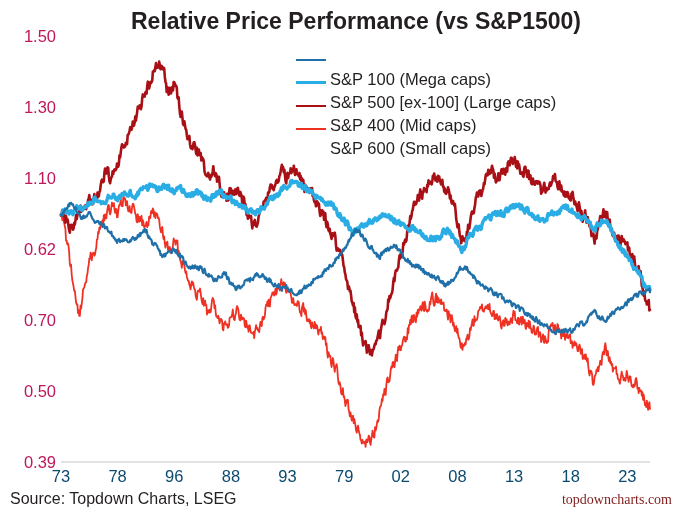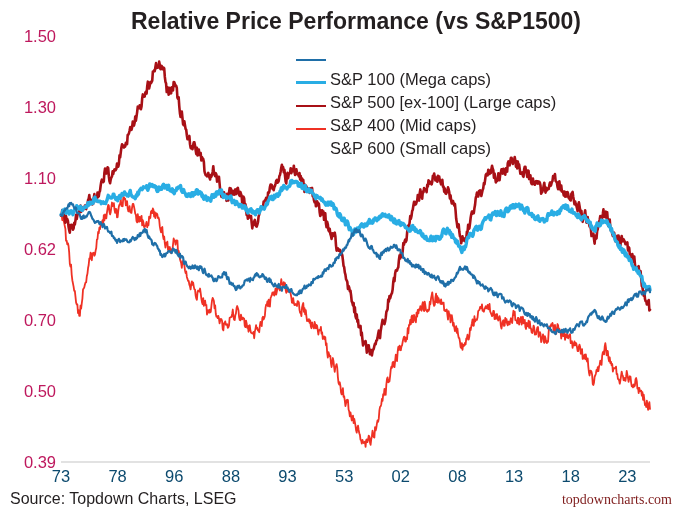--- a/index.html
+++ b/index.html
@@ -127,21 +127,21 @@
       <path d="M61.00 214.64L61.63 214.62L62.26 213.83L62.89 210.14L63.52 211.00L64.15 210.16L64.78 209.12L65.40 211.84L66.03 213.24L66.66 212.49L67.29 210.42L67.92 212.11L68.55 211.22L69.18 214.07L69.81 211.45L70.44 211.16L71.07 210.83L71.70 211.70L72.33 212.95L72.96 214.67L73.59 211.82L74.21 210.59L74.84 208.61L75.47 208.51L76.10 209.17L76.73 205.79L77.36 207.30L77.99 206.82L78.62 207.87L79.25 208.84L79.88 206.73L80.51 206.35L81.14 210.07L81.77 208.11L82.40 210.43L83.02 207.99L83.65 208.60L84.28 207.85L84.91 207.50L85.54 206.36L86.17 206.21L86.80 207.04L87.43 204.51L88.06 202.63L88.69 205.32L89.32 203.97L89.95 202.16L90.58 203.99L91.21 203.75L91.83 203.75L92.46 201.89L93.09 203.19L93.72 198.61L94.35 198.27L94.98 197.04L95.61 200.69L96.24 199.41L96.87 201.11L97.50 201.16L98.13 201.63L98.76 201.10L99.39 201.09L100.01 201.18L100.64 201.80L101.27 203.69L101.90 202.13L102.53 202.48L103.16 201.89L103.79 203.27L104.42 202.76L105.05 203.08L105.68 203.48L106.31 201.64L106.94 200.23L107.57 198.08L108.20 195.31L108.82 196.27L109.45 197.49L110.08 197.76L110.71 197.32L111.34 198.04L111.97 197.87L112.60 197.15L113.23 194.11L113.86 194.14L114.49 196.81L115.12 197.13L115.75 199.40L116.38 198.97L117.01 197.82L117.63 200.76L118.26 197.56L118.89 196.67L119.52 195.60L120.15 198.34L120.78 195.15L121.41 195.57L122.04 193.48L122.67 195.49L123.30 193.60L123.93 194.52L124.56 192.00L125.19 193.54L125.82 193.59L126.44 194.75L127.07 195.74L127.70 195.42L128.33 196.08L128.96 194.58L129.59 192.49L130.22 190.38L130.85 194.35L131.48 195.21L132.11 196.44L132.74 196.94L133.37 197.18L134.00 197.66L134.63 197.01L135.25 198.70L135.88 196.16L136.51 194.74L137.14 196.07L137.77 192.20L138.40 194.41L139.03 191.41L139.66 190.04L140.29 189.29L140.92 188.38L141.55 189.54L142.18 189.71L142.81 188.15L143.43 186.77L144.06 187.21L144.69 187.55L145.32 187.36L145.95 187.57L146.58 185.68L147.21 188.85L147.84 190.25L148.47 188.19L149.10 187.10L149.73 183.85L150.36 184.29L150.99 186.14L151.62 186.02L152.24 184.50L152.87 186.38L153.50 185.35L154.13 186.88L154.76 185.83L155.39 186.25L156.02 186.49L156.65 190.16L157.28 191.52L157.91 191.29L158.54 189.15L159.17 187.10L159.80 189.56L160.43 188.71L161.05 188.26L161.68 189.23L162.31 186.17L162.94 184.93L163.57 184.26L164.20 185.71L164.83 187.94L165.46 187.12L166.09 187.97L166.72 185.36L167.35 189.40L167.98 186.54L168.61 185.37L169.24 188.84L169.86 190.42L170.49 191.01L171.12 190.80L171.75 191.18L172.38 188.86L173.01 192.37L173.64 191.63L174.27 193.65L174.90 190.93L175.53 190.37L176.16 190.49L176.79 187.92L177.42 188.84L178.04 187.32L178.67 186.83L179.30 186.71L179.93 186.14L180.56 185.54L181.19 189.63L181.82 191.33L182.45 192.27L183.08 190.55L183.71 189.64L184.34 192.50L184.97 192.82L185.60 194.52L186.23 196.17L186.85 195.39L187.48 196.34L188.11 194.00L188.74 193.74L189.37 195.78L190.00 194.26L190.63 196.57L191.26 194.06L191.89 192.65L192.52 193.83L193.15 196.00L193.78 192.64L194.41 194.45L195.04 194.31L195.66 193.40L196.29 189.95L196.92 189.65L197.55 190.30L198.18 194.10L198.81 193.34L199.44 193.25L200.07 191.74L200.70 193.00L201.33 192.70L201.96 196.51L202.59 194.80L203.22 198.02L203.85 199.20L204.47 198.39L205.10 197.23L205.73 195.91L206.36 198.85L206.99 200.41L207.62 198.75L208.25 197.68L208.88 198.48L209.51 199.98L210.14 199.41L210.77 201.13L211.40 197.84L212.03 194.77L212.65 196.37L213.28 195.35L213.91 197.33L214.54 194.26L215.17 196.24L215.80 196.29L216.43 192.11L217.06 191.77L217.69 194.10L218.32 193.63L218.95 193.84L219.58 190.29L220.21 191.96L220.84 191.93L221.46 189.89L222.09 193.79L222.72 195.67L223.35 197.51L223.98 194.66L224.61 195.02L225.24 196.95L225.87 196.29L226.50 198.66L227.13 198.06L227.76 197.02L228.39 197.31L229.02 197.71L229.65 198.38L230.27 196.29L230.90 195.92L231.53 199.78L232.16 202.65L232.79 200.67L233.42 200.98L234.05 200.36L234.68 201.32L235.31 204.60L235.94 202.59L236.57 201.41L237.20 203.28L237.83 204.42L238.46 204.09L239.08 206.70L239.71 205.05L240.34 204.44L240.97 204.70L241.60 204.84L242.23 208.13L242.86 206.59L243.49 207.89L244.12 206.65L244.75 205.85L245.38 206.46L246.01 210.39L246.64 208.87L247.26 211.58L247.89 213.04L248.52 210.21L249.15 210.87L249.78 210.91L250.41 209.06L251.04 208.75L251.67 212.27L252.30 210.36L252.93 213.02L253.56 212.04L254.19 211.73L254.82 213.56L255.45 214.83L256.07 211.61L256.70 210.62L257.33 209.69L257.96 209.79L258.59 211.49L259.22 213.09L259.85 211.32L260.48 209.94L261.11 206.65L261.74 206.87L262.37 208.73L263.00 208.59L263.63 208.47L264.26 209.08L264.88 207.41L265.51 205.94L266.14 205.39L266.77 202.93L267.40 204.13L268.03 201.38L268.66 200.25L269.29 199.28L269.92 196.94L270.55 198.42L271.18 197.92L271.81 196.32L272.44 199.58L273.07 199.48L273.69 198.04L274.32 195.32L274.95 197.90L275.58 194.95L276.21 194.69L276.84 194.00L277.47 195.30L278.10 196.24L278.73 193.39L279.36 194.67L279.99 191.26L280.62 191.17L281.25 188.05L281.88 190.54L282.50 187.28L283.13 188.86L283.76 185.38L284.39 186.40L285.02 187.02L285.65 187.21L286.28 187.68L286.91 188.94L287.54 187.53L288.17 187.13L288.80 185.92L289.43 186.42L290.06 185.37L290.68 181.07L291.31 182.77L291.94 180.43L292.57 182.95L293.20 181.64L293.83 181.91L294.46 182.55L295.09 181.39L295.72 181.39L296.35 181.51L296.98 182.50L297.61 182.34L298.24 185.94L298.87 183.44L299.49 186.30L300.12 184.56L300.75 183.57L301.38 183.54L302.01 188.26L302.64 185.62L303.27 186.22L303.90 189.12L304.53 186.86L305.16 185.63L305.79 188.35L306.42 191.42L307.05 191.69L307.68 190.62L308.30 191.21L308.93 188.81L309.56 192.15L310.19 190.61L310.82 191.00L311.45 190.29L312.08 192.59L312.71 193.25L313.34 193.62L313.97 194.99L314.60 196.81L315.23 196.59L315.86 198.80L316.49 195.33L317.11 195.73L317.74 197.05L318.37 197.50L319.00 197.73L319.63 198.37L320.26 197.41L320.89 198.13L321.52 200.37L322.15 198.83L322.78 200.78L323.41 201.58L324.04 202.05L324.67 202.14L325.29 204.30L325.92 205.09L326.55 204.01L327.18 205.03L327.81 202.27L328.44 205.06L329.07 202.17L329.70 203.21L330.33 203.03L330.96 202.02L331.59 205.31L332.22 204.10L332.85 203.44L333.48 204.77L334.10 209.13L334.73 207.34L335.36 208.31L335.99 208.37L336.62 210.21L337.25 213.96L337.88 215.70L338.51 216.18L339.14 216.95L339.77 213.76L340.40 214.65L341.03 217.74L341.66 220.17L342.29 218.85L342.91 220.81L343.54 218.10L344.17 218.20L344.80 221.19L345.43 224.87L346.06 221.61L346.69 220.95L347.32 221.20L347.95 222.80L348.58 226.63L349.21 229.69L349.84 227.36L350.47 228.24L351.10 229.94L351.72 230.62L352.35 232.34L352.98 233.81L353.61 234.40L354.24 231.23L354.87 228.89L355.50 230.20L356.13 232.03L356.76 230.03L357.39 228.11L358.02 229.86L358.65 230.61L359.28 227.26L359.90 227.39L360.53 225.54L361.16 224.56L361.79 223.74L362.42 224.78L363.05 226.59L363.68 227.01L364.31 225.67L364.94 224.02L365.57 225.97L366.20 224.05L366.83 225.75L367.46 224.40L368.09 221.95L368.71 221.75L369.34 219.41L369.97 223.12L370.60 221.11L371.23 221.30L371.86 220.98L372.49 223.17L373.12 222.23L373.75 219.27L374.38 219.81L375.01 217.93L375.64 218.11L376.27 219.50L376.90 220.66L377.52 219.57L378.15 218.02L378.78 219.14L379.41 216.41L380.04 216.06L380.67 217.53L381.30 215.91L381.93 214.44L382.56 213.76L383.19 215.94L383.82 215.41L384.45 214.90L385.08 214.41L385.71 216.57L386.33 216.68L386.96 216.75L387.59 217.07L388.22 215.25L388.85 214.90L389.48 216.78L390.11 218.41L390.74 219.75L391.37 216.49L392.00 217.78L392.63 219.81L393.26 221.45L393.89 222.55L394.51 218.91L395.14 221.98L395.77 223.54L396.40 223.96L397.03 221.30L397.66 222.01L398.29 221.13L398.92 220.63L399.55 224.18L400.18 223.24L400.81 225.45L401.44 222.80L402.07 223.92L402.70 223.69L403.32 223.55L403.95 225.02L404.58 224.89L405.21 227.43L405.84 227.74L406.47 227.24L407.10 228.91L407.73 229.04L408.36 229.05L408.99 231.00L409.62 231.21L410.25 231.06L410.88 228.22L411.51 226.13L412.13 226.52L412.76 225.54L413.39 229.46L414.02 227.29L414.65 227.85L415.28 231.32L415.91 229.28L416.54 230.25L417.17 231.02L417.80 232.43L418.43 231.68L419.06 232.49L419.69 232.84L420.32 230.54L420.94 232.33L421.57 234.76L422.20 236.14L422.83 233.91L423.46 236.84L424.09 237.65L424.72 238.40L425.35 238.70L425.98 236.41L426.61 238.87L427.24 240.23L427.87 239.70L428.50 240.47L429.13 240.22L429.75 240.70L430.38 237.81L431.01 236.20L431.64 237.80L432.27 240.72L432.90 240.65L433.53 237.04L434.16 238.60L434.79 240.02L435.42 240.70L436.05 236.48L436.68 238.03L437.31 237.75L437.93 236.56L438.56 238.37L439.19 239.32L439.82 239.09L440.45 238.38L441.08 235.93L441.71 236.56L442.34 232.54L442.97 229.97L443.60 229.12L444.23 231.88L444.86 231.17L445.49 233.40L446.12 233.71L446.74 229.78L447.37 228.32L448.00 230.99L448.63 231.33L449.26 230.27L449.89 234.30L450.52 232.23L451.15 235.33L451.78 237.38L452.41 234.48L453.04 236.53L453.67 237.54L454.30 238.85L454.93 238.91L455.55 242.17L456.18 240.23L456.81 243.29L457.44 241.04L458.07 244.28L458.70 246.29L459.33 246.54L459.96 246.42L460.59 248.88L461.22 250.49L461.85 252.44L462.48 250.13L463.11 247.19L463.74 248.46L464.36 249.45L464.99 246.51L465.62 246.70L466.25 243.74L466.88 239.61L467.51 237.59L468.14 237.72L468.77 237.76L469.40 234.72L470.03 233.42L470.66 233.36L471.29 234.10L471.92 235.02L472.54 236.35L473.17 234.88L473.80 230.61L474.43 229.33L475.06 228.49L475.69 227.03L476.32 226.40L476.95 229.75L477.58 230.20L478.21 226.99L478.84 228.24L479.47 226.32L480.10 228.77L480.73 229.54L481.35 228.79L481.98 224.64L482.61 222.68L483.24 221.16L483.87 220.21L484.50 219.34L485.13 217.71L485.76 219.17L486.39 217.84L487.02 217.19L487.65 217.01L488.28 216.70L488.91 215.02L489.54 217.05L490.16 219.51L490.79 219.95L491.42 216.62L492.05 214.29L492.68 212.97L493.31 214.56L493.94 212.73L494.57 212.82L495.20 211.57L495.83 212.12L496.46 215.57L497.09 212.49L497.72 211.55L498.35 213.14L498.97 214.27L499.60 215.25L500.23 212.52L500.86 210.77L501.49 213.43L502.12 216.11L502.75 214.56L503.38 216.04L504.01 216.37L504.64 212.94L505.27 210.14L505.90 208.62L506.53 207.93L507.15 208.96L507.78 211.73L508.41 211.23L509.04 210.37L509.67 207.95L510.30 206.30L510.93 205.70L511.56 208.12L512.19 207.37L512.82 204.74L513.45 207.85L514.08 204.87L514.71 207.79L515.34 205.39L515.96 204.37L516.59 206.60L517.22 206.32L517.85 204.99L518.48 205.54L519.11 204.07L519.74 206.36L520.37 209.05L521.00 205.39L521.63 205.15L522.26 207.37L522.89 208.52L523.52 210.74L524.15 211.30L524.77 213.05L525.40 209.99L526.03 208.40L526.66 207.85L527.29 207.56L527.92 208.38L528.55 212.52L529.18 213.95L529.81 213.98L530.44 214.53L531.07 213.56L531.70 213.38L532.33 216.65L532.96 215.87L533.58 215.30L534.21 217.93L534.84 219.07L535.47 219.53L536.10 219.12L536.73 218.28L537.36 216.33L537.99 215.91L538.62 220.27L539.25 218.88L539.88 221.24L540.51 219.03L541.14 218.81L541.76 219.24L542.39 219.56L543.02 218.44L543.65 220.22L544.28 221.96L544.91 221.01L545.54 220.74L546.17 219.40L546.80 220.59L547.43 215.95L548.06 213.74L548.69 215.46L549.32 213.99L549.95 213.82L550.57 214.41L551.20 212.70L551.83 210.96L552.46 214.58L553.09 214.66L553.72 214.95L554.35 212.42L554.98 213.55L555.61 213.34L556.24 213.35L556.87 214.50L557.50 211.76L558.13 211.42L558.76 212.08L559.38 213.45L560.01 209.78L560.64 210.80L561.27 208.24L561.90 207.21L562.53 207.54L563.16 205.87L563.79 205.74L564.42 205.94L565.05 208.39L565.68 204.86L566.31 207.57L566.94 209.13L567.57 205.72L568.19 209.67L568.82 209.84L569.45 211.34L570.08 211.27L570.71 211.88L571.34 210.67L571.97 209.00L572.60 212.61L573.23 213.15L573.86 212.66L574.49 212.61L575.12 213.54L575.75 214.79L576.38 215.92L577.00 215.44L577.63 217.61L578.26 214.26L578.89 214.92L579.52 217.36L580.15 217.93L580.78 218.78L581.41 219.74L582.04 217.64L582.67 216.71L583.30 217.82L583.93 217.32L584.56 215.54L585.18 217.38L585.81 218.62L586.44 219.34L587.07 221.49L587.70 222.01L588.33 220.41L588.96 221.44L589.59 223.14L590.22 222.22L590.85 226.91L591.48 225.67L592.11 228.64L592.74 229.36L593.37 227.97L593.99 230.15L594.62 230.82L595.25 231.15L595.88 226.05L596.51 225.76L597.14 222.88L597.77 223.51L598.40 224.24L599.03 225.76L599.66 225.93L600.29 225.43L600.92 223.25L601.55 220.07L602.18 222.96L602.80 222.73L603.43 220.79L604.06 221.92L604.69 221.42L605.32 221.31L605.95 222.44L606.58 220.48L607.21 221.36L607.84 224.47L608.47 223.86L609.10 226.59L609.73 224.74L610.36 227.70L610.99 230.48L611.61 228.67L612.24 232.54L612.87 232.64L613.50 234.94L614.13 234.92L614.76 238.60L615.39 240.55L616.02 241.03L616.65 241.63L617.28 242.07L617.91 245.20L618.54 246.49L619.17 247.62L619.79 245.63L620.42 249.52L621.05 247.99L621.68 248.54L622.31 252.27L622.94 250.73L623.57 249.64L624.20 250.48L624.83 254.34L625.46 255.84L626.09 253.03L626.72 256.47L627.35 255.94L627.98 257.67L628.60 256.64L629.23 260.43L629.86 259.76L630.49 259.52L631.12 260.59L631.75 263.92L632.38 265.91L633.01 266.13L633.64 269.40L634.27 268.11L634.90 268.02L635.53 268.26L636.16 267.79L636.79 271.09L637.41 270.76L638.04 273.18L638.67 271.24L639.30 272.82L639.93 274.95L640.56 275.83L641.19 276.65L641.82 276.42L642.45 281.25L643.08 282.35L643.71 286.21L644.34 283.77L644.97 285.99L645.60 286.07L646.22 288.74L646.85 287.05L647.48 288.43L648.11 286.87L648.74 288.56L649.37 286.53L650.00 290.07" fill="none" stroke="#29ade4" stroke-width="3.4" stroke-linejoin="round" stroke-linecap="round"></path>
       <path d="M61.00 214.57L61.63 215.39L62.26 215.68L62.89 213.01L63.52 212.42L64.15 210.66L64.78 210.58L65.40 208.96L66.03 208.96L66.66 208.10L67.29 208.38L67.92 206.63L68.55 204.26L69.18 206.16L69.81 203.07L70.44 203.30L71.07 202.79L71.70 204.29L72.33 204.31L72.96 204.41L73.59 206.55L74.21 207.45L74.84 208.72L75.47 207.39L76.10 208.00L76.73 212.71L77.36 213.17L77.99 212.74L78.62 213.44L79.25 213.44L79.88 215.17L80.51 217.27L81.14 218.97L81.77 217.10L82.40 218.82L83.02 216.08L83.65 215.53L84.28 218.03L84.91 216.79L85.54 217.41L86.17 216.07L86.80 216.44L87.43 214.84L88.06 213.65L88.69 212.26L89.32 211.90L89.95 212.24L90.58 213.96L91.21 215.82L91.83 217.02L92.46 218.82L93.09 219.22L93.72 220.30L94.35 221.69L94.98 222.85L95.61 221.90L96.24 222.05L96.87 221.05L97.50 221.61L98.13 220.95L98.76 221.95L99.39 223.97L100.01 224.08L100.64 222.11L101.27 223.97L101.90 224.37L102.53 227.11L103.16 224.48L103.79 223.97L104.42 225.71L105.05 228.47L105.68 227.17L106.31 227.93L106.94 226.85L107.57 229.76L108.20 231.58L108.82 231.45L109.45 231.83L110.08 233.11L110.71 232.70L111.34 231.71L111.97 235.83L112.60 235.77L113.23 236.34L113.86 238.09L114.49 237.97L115.12 239.56L115.75 240.69L116.38 239.79L117.01 242.82L117.63 240.83L118.26 240.05L118.89 238.81L119.52 240.47L120.15 242.18L120.78 240.72L121.41 241.06L122.04 240.54L122.67 241.31L123.30 239.14L123.93 240.82L124.56 238.98L125.19 239.95L125.82 239.26L126.44 239.58L127.07 240.90L127.70 241.90L128.33 242.11L128.96 242.28L129.59 242.23L130.22 240.02L130.85 241.22L131.48 239.37L132.11 237.99L132.74 236.95L133.37 238.38L134.00 238.46L134.63 240.07L135.25 237.89L135.88 239.48L136.51 238.52L137.14 238.02L137.77 235.01L138.40 235.91L139.03 236.50L139.66 233.35L140.29 235.98L140.92 232.90L141.55 233.19L142.18 232.51L142.81 232.59L143.43 230.21L144.06 230.01L144.69 228.88L145.32 232.29L145.95 229.76L146.58 229.96L147.21 233.43L147.84 236.02L148.47 237.76L149.10 236.51L149.73 238.17L150.36 239.25L150.99 239.41L151.62 240.29L152.24 244.29L152.87 244.65L153.50 245.41L154.13 243.36L154.76 242.95L155.39 243.22L156.02 244.10L156.65 245.43L157.28 246.27L157.91 248.70L158.54 248.96L159.17 251.03L159.80 250.70L160.43 254.93L161.05 253.93L161.68 255.50L162.31 257.05L162.94 256.41L163.57 255.08L164.20 253.95L164.83 256.37L165.46 255.74L166.09 253.23L166.72 253.17L167.35 252.99L167.98 251.77L168.61 251.03L169.24 250.99L169.86 251.35L170.49 252.36L171.12 252.46L171.75 253.00L172.38 250.51L173.01 248.46L173.64 250.37L174.27 249.50L174.90 250.32L175.53 252.63L176.16 249.93L176.79 250.58L177.42 254.23L178.04 254.95L178.67 256.41L179.30 254.28L179.93 253.72L180.56 257.92L181.19 255.96L181.82 256.03L182.45 256.41L183.08 257.30L183.71 261.61L184.34 263.90L184.97 261.84L185.60 261.67L186.23 263.84L186.85 265.74L187.48 266.64L188.11 267.04L188.74 268.18L189.37 266.52L190.00 266.83L190.63 268.76L191.26 267.08L191.89 267.85L192.52 265.44L193.15 268.22L193.78 266.73L194.41 268.06L195.04 265.44L195.66 266.21L196.29 267.62L196.92 268.86L197.55 266.54L198.18 269.09L198.81 270.19L199.44 267.25L200.07 266.18L200.70 267.84L201.33 266.61L201.96 269.03L202.59 271.58L203.22 273.16L203.85 269.92L204.47 268.64L205.10 271.12L205.73 273.71L206.36 275.01L206.99 275.32L207.62 274.61L208.25 276.62L208.88 273.96L209.51 276.44L210.14 276.02L210.77 275.68L211.40 275.47L212.03 276.98L212.65 277.79L213.28 280.57L213.91 281.27L214.54 280.48L215.17 278.75L215.80 280.11L216.43 281.16L217.06 279.97L217.69 277.92L218.32 276.12L218.95 276.53L219.58 276.94L220.21 277.67L220.84 277.49L221.46 277.09L222.09 277.38L222.72 273.61L223.35 274.29L223.98 272.01L224.61 273.63L225.24 274.75L225.87 272.54L226.50 276.00L227.13 279.07L227.76 277.24L228.39 277.32L229.02 280.22L229.65 283.78L230.27 283.35L230.90 282.63L231.53 284.74L232.16 284.09L232.79 283.34L233.42 285.52L234.05 286.36L234.68 286.23L235.31 288.62L235.94 290.07L236.57 289.40L237.20 286.46L237.83 286.03L238.46 287.49L239.08 285.62L239.71 286.89L240.34 288.48L240.97 287.12L241.60 287.23L242.23 285.91L242.86 285.29L243.49 285.47L244.12 283.36L244.75 280.77L245.38 280.34L246.01 280.12L246.64 279.52L247.26 280.56L247.89 279.55L248.52 278.57L249.15 279.52L249.78 281.73L250.41 277.93L251.04 279.56L251.67 279.52L252.30 279.73L252.93 280.09L253.56 277.77L254.19 277.41L254.82 275.32L255.45 274.22L256.07 275.48L256.70 273.04L257.33 275.03L257.96 274.39L258.59 276.37L259.22 276.92L259.85 277.42L260.48 276.58L261.11 275.87L261.74 276.66L262.37 274.00L263.00 274.64L263.63 275.54L264.26 277.12L264.88 278.98L265.51 277.40L266.14 277.74L266.77 280.69L267.40 281.88L268.03 279.76L268.66 278.81L269.29 278.29L269.92 281.96L270.55 279.52L271.18 282.32L271.81 282.79L272.44 284.46L273.07 284.92L273.69 286.31L274.32 286.17L274.95 283.62L275.58 285.02L276.21 285.88L276.84 286.64L277.47 287.27L278.10 285.01L278.73 283.96L279.36 287.75L279.99 286.69L280.62 287.39L281.25 288.77L281.88 290.76L282.50 287.10L283.13 286.82L283.76 287.13L284.39 287.30L285.02 287.95L285.65 286.86L286.28 285.11L286.91 288.14L287.54 287.44L288.17 289.33L288.80 290.25L289.43 292.02L290.06 289.67L290.68 290.97L291.31 289.05L291.94 291.35L292.57 292.82L293.20 293.56L293.83 294.19L294.46 294.58L295.09 294.75L295.72 295.22L296.35 294.69L296.98 295.30L297.61 293.74L298.24 293.90L298.87 291.46L299.49 293.63L300.12 290.31L300.75 291.65L301.38 293.02L302.01 290.76L302.64 289.19L303.27 288.73L303.90 287.76L304.53 285.56L305.16 288.53L305.79 287.99L306.42 288.01L307.05 285.63L307.68 285.52L308.30 286.05L308.93 284.44L309.56 284.72L310.19 284.85L310.82 285.26L311.45 282.05L312.08 282.72L312.71 283.04L313.34 279.12L313.97 278.88L314.60 279.52L315.23 278.92L315.86 278.29L316.49 277.54L317.11 277.36L317.74 278.16L318.37 276.13L319.00 277.15L319.63 276.97L320.26 276.76L320.89 275.77L321.52 276.65L322.15 276.24L322.78 272.40L323.41 273.60L324.04 271.15L324.67 269.35L325.29 269.35L325.92 270.85L326.55 268.96L327.18 268.28L327.81 268.05L328.44 269.00L329.07 266.24L329.70 264.79L330.33 265.01L330.96 266.50L331.59 266.59L332.22 265.88L332.85 265.67L333.48 262.91L334.10 262.55L334.73 262.87L335.36 258.90L335.99 259.98L336.62 257.50L337.25 257.65L337.88 256.96L338.51 258.09L339.14 255.02L339.77 253.90L340.40 254.80L341.03 253.88L341.66 253.42L342.29 251.76L342.91 249.47L343.54 250.86L344.17 249.24L344.80 247.51L345.43 248.25L346.06 247.42L346.69 244.97L347.32 244.83L347.95 242.58L348.58 240.18L349.21 241.33L349.84 238.81L350.47 238.66L351.10 237.26L351.72 233.49L352.35 235.34L352.98 235.76L353.61 232.66L354.24 232.13L354.87 229.58L355.50 231.76L356.13 229.16L356.76 232.00L357.39 230.34L358.02 232.16L358.65 230.51L359.28 230.08L359.90 231.90L360.53 235.53L361.16 236.41L361.79 234.51L362.42 234.77L363.05 236.68L363.68 239.19L364.31 240.73L364.94 240.70L365.57 238.66L366.20 240.10L366.83 242.23L367.46 245.00L368.09 246.51L368.71 247.93L369.34 247.39L369.97 248.81L370.60 247.85L371.23 245.99L371.86 246.30L372.49 249.64L373.12 249.94L373.75 252.02L374.38 253.00L375.01 253.30L375.64 252.80L376.27 252.87L376.90 256.66L377.52 254.38L378.15 255.10L378.78 256.97L379.41 258.60L380.04 258.93L380.67 254.39L381.30 252.68L381.93 254.98L382.56 252.02L383.19 251.44L383.82 252.56L384.45 250.18L385.08 250.93L385.71 249.00L386.33 251.08L386.96 249.33L387.59 247.86L388.22 249.02L388.85 250.55L389.48 249.76L390.11 248.22L390.74 246.65L391.37 246.91L392.00 247.78L392.63 247.62L393.26 246.84L393.89 244.90L394.51 244.85L395.14 246.28L395.77 247.92L396.40 245.43L397.03 247.73L397.66 250.13L398.29 250.29L398.92 249.31L399.55 249.62L400.18 249.80L400.81 252.93L401.44 253.04L402.07 252.99L402.70 254.77L403.32 257.99L403.95 257.69L404.58 258.31L405.21 260.51L405.84 260.07L406.47 261.35L407.10 260.10L407.73 258.88L408.36 262.50L408.99 260.92L409.62 261.09L410.25 264.00L410.88 262.98L411.51 265.06L412.13 266.43L412.76 264.71L413.39 266.46L414.02 265.37L414.65 265.94L415.28 267.56L415.91 264.65L416.54 264.61L417.17 267.05L417.80 266.22L418.43 264.80L419.06 268.33L419.69 267.29L420.32 266.37L420.94 269.78L421.57 269.71L422.20 269.02L422.83 271.87L423.46 269.17L424.09 271.82L424.72 273.87L425.35 271.74L425.98 272.67L426.61 272.78L427.24 274.60L427.87 273.69L428.50 273.03L429.13 273.93L429.75 275.85L430.38 276.54L431.01 277.01L431.64 274.57L432.27 277.58L432.90 275.96L433.53 277.16L434.16 275.74L434.79 278.32L435.42 278.05L436.05 280.03L436.68 277.56L437.31 276.92L437.93 276.23L438.56 276.95L439.19 279.79L439.82 280.62L440.45 282.44L441.08 281.05L441.71 281.69L442.34 283.36L442.97 281.22L443.60 282.87L444.23 285.81L444.86 283.82L445.49 286.55L446.12 283.79L446.74 285.07L447.37 283.13L448.00 281.85L448.63 284.58L449.26 281.95L449.89 282.92L450.52 282.67L451.15 279.77L451.78 280.21L452.41 279.82L453.04 281.13L453.67 280.03L454.30 278.72L454.93 277.59L455.55 277.14L456.18 275.86L456.81 272.94L457.44 273.62L458.07 272.53L458.70 270.52L459.33 268.71L459.96 266.80L460.59 269.72L461.22 268.45L461.85 268.89L462.48 269.30L463.11 269.77L463.74 269.02L464.36 267.67L464.99 266.40L465.62 268.80L466.25 269.57L466.88 266.95L467.51 268.90L468.14 271.73L468.77 271.42L469.40 273.13L470.03 272.42L470.66 273.92L471.29 274.62L471.92 274.43L472.54 275.08L473.17 277.87L473.80 275.61L474.43 276.51L475.06 277.83L475.69 279.79L476.32 281.03L476.95 283.35L477.58 280.95L478.21 281.42L478.84 283.33L479.47 282.07L480.10 284.21L480.73 285.52L481.35 285.28L481.98 284.97L482.61 284.50L483.24 286.31L483.87 286.35L484.50 288.72L485.13 288.79L485.76 286.48L486.39 287.65L487.02 287.89L487.65 288.44L488.28 291.38L488.91 290.42L489.54 289.71L490.16 288.64L490.79 288.04L491.42 289.16L492.05 289.89L492.68 292.74L493.31 294.70L493.94 295.36L494.57 292.55L495.20 294.86L495.83 292.59L496.46 292.64L497.09 295.16L497.72 297.15L498.35 294.68L498.97 294.73L499.60 293.78L500.23 293.80L500.86 294.00L501.49 294.37L502.12 298.53L502.75 297.86L503.38 297.30L504.01 299.75L504.64 300.99L505.27 302.56L505.90 301.96L506.53 301.06L507.15 300.42L507.78 301.54L508.41 302.17L509.04 300.83L509.67 300.34L510.30 301.44L510.93 301.53L511.56 305.14L512.19 306.33L512.82 305.03L513.45 303.22L514.08 303.80L514.71 304.23L515.34 304.88L515.96 307.91L516.59 307.22L517.22 306.42L517.85 305.32L518.48 305.34L519.11 307.13L519.74 310.83L520.37 308.78L521.00 307.47L521.63 307.51L522.26 308.17L522.89 308.49L523.52 310.21L524.15 312.37L524.77 314.01L525.40 314.73L526.03 312.89L526.66 314.44L527.29 315.87L527.92 313.17L528.55 315.28L529.18 313.91L529.81 314.29L530.44 317.34L531.07 316.56L531.70 316.16L532.33 319.12L532.96 316.75L533.58 319.93L534.21 320.10L534.84 321.72L535.47 318.59L536.10 317.09L536.73 318.75L537.36 321.82L537.99 323.27L538.62 322.99L539.25 320.28L539.88 323.15L540.51 325.10L541.14 324.37L541.76 323.15L542.39 324.71L543.02 324.81L543.65 326.47L544.28 324.26L544.91 324.69L545.54 325.01L546.17 325.74L546.80 324.34L547.43 326.34L548.06 328.36L548.69 327.98L549.32 327.95L549.95 327.79L550.57 330.32L551.20 329.83L551.83 331.62L552.46 332.20L553.09 332.25L553.72 331.77L554.35 332.65L554.98 333.64L555.61 334.02L556.24 331.40L556.87 330.22L557.50 329.47L558.13 329.74L558.76 331.94L559.38 330.81L560.01 332.12L560.64 332.46L561.27 331.87L561.90 329.90L562.53 331.15L563.16 332.59L563.79 329.42L564.42 331.59L565.05 331.64L565.68 328.91L566.31 331.75L566.94 331.19L567.57 332.76L568.19 329.90L568.82 330.02L569.45 330.23L570.08 328.36L570.71 331.17L571.34 332.74L571.97 331.73L572.60 332.42L573.23 329.05L573.86 329.58L574.49 329.86L575.12 327.97L575.75 326.36L576.38 325.19L577.00 324.09L577.63 325.20L578.26 324.87L578.89 326.40L579.52 323.89L580.15 322.10L580.78 321.62L581.41 321.76L582.04 321.50L582.67 324.15L583.30 325.49L583.93 325.55L584.56 324.09L585.18 324.18L585.81 322.86L586.44 321.43L587.07 322.14L587.70 319.04L588.33 316.90L588.96 315.94L589.59 315.24L590.22 314.04L590.85 313.32L591.48 314.49L592.11 312.59L592.74 311.82L593.37 312.33L593.99 310.68L594.62 309.92L595.25 310.55L595.88 311.90L596.51 314.28L597.14 315.90L597.77 317.84L598.40 318.15L599.03 316.25L599.66 318.87L600.29 319.49L600.92 319.70L601.55 317.65L602.18 316.52L602.80 317.64L603.43 320.09L604.06 320.66L604.69 320.64L605.32 321.83L605.95 321.66L606.58 321.38L607.21 318.25L607.84 316.68L608.47 318.52L609.10 317.21L609.73 316.25L610.36 313.87L610.99 315.67L611.61 313.53L612.24 311.64L612.87 313.35L613.50 312.69L614.13 313.91L614.76 311.24L615.39 310.42L616.02 309.08L616.65 309.57L617.28 308.91L617.91 307.35L618.54 308.11L619.17 308.41L619.79 309.71L620.42 309.02L621.05 307.46L621.68 307.02L622.31 308.08L622.94 307.85L623.57 306.67L624.20 305.77L624.83 304.77L625.46 302.48L626.09 303.99L626.72 305.40L627.35 301.73L627.98 299.62L628.60 301.89L629.23 299.24L629.86 300.16L630.49 299.04L631.12 298.10L631.75 300.19L632.38 299.39L633.01 298.17L633.64 296.34L634.27 295.16L634.90 294.16L635.53 295.27L636.16 293.59L636.79 296.63L637.41 294.64L638.04 296.61L638.67 293.32L639.30 291.67L639.93 291.77L640.56 291.45L641.19 292.59L641.82 294.37L642.45 293.82L643.08 292.14L643.71 292.13L644.34 293.55L644.97 294.31L645.60 291.62L646.22 289.95L646.85 290.48L647.48 289.70L648.11 290.19L648.74 289.41L649.37 288.69L650.00 292.21" fill="none" stroke="#1f6fa8" stroke-width="2.2" stroke-linejoin="round" stroke-linecap="round"></path>
     </svg>
 
   <div id="x-axis-labels">
       <div class="xtick" style="left: 61px;">73</div>
       <div class="xtick" style="left: 117.635px;">78</div>
       <div class="xtick" style="left: 174.269px;">96</div>
       <div class="xtick" style="left: 230.904px;">88</div>
       <div class="xtick" style="left: 287.538px;">93</div>
-      <div class="xtick" style="left: 344.173px;">53</div>
+      <div class="xtick" style="left: 344.173px;">79</div>
       <div class="xtick" style="left: 400.808px;">02</div>
       <div class="xtick" style="left: 457.442px;">08</div>
       <div class="xtick" style="left: 514.077px;">13</div>
       <div class="xtick" style="left: 570.712px;">18</div>
       <div class="xtick" style="left: 627.346px;">23</div>
     </div>
 
   <div id="legend">
       <div class="legend-row">
         <span class="legend-swatch" style="border-top: 2.2px solid rgb(31, 111, 168);"></span>

